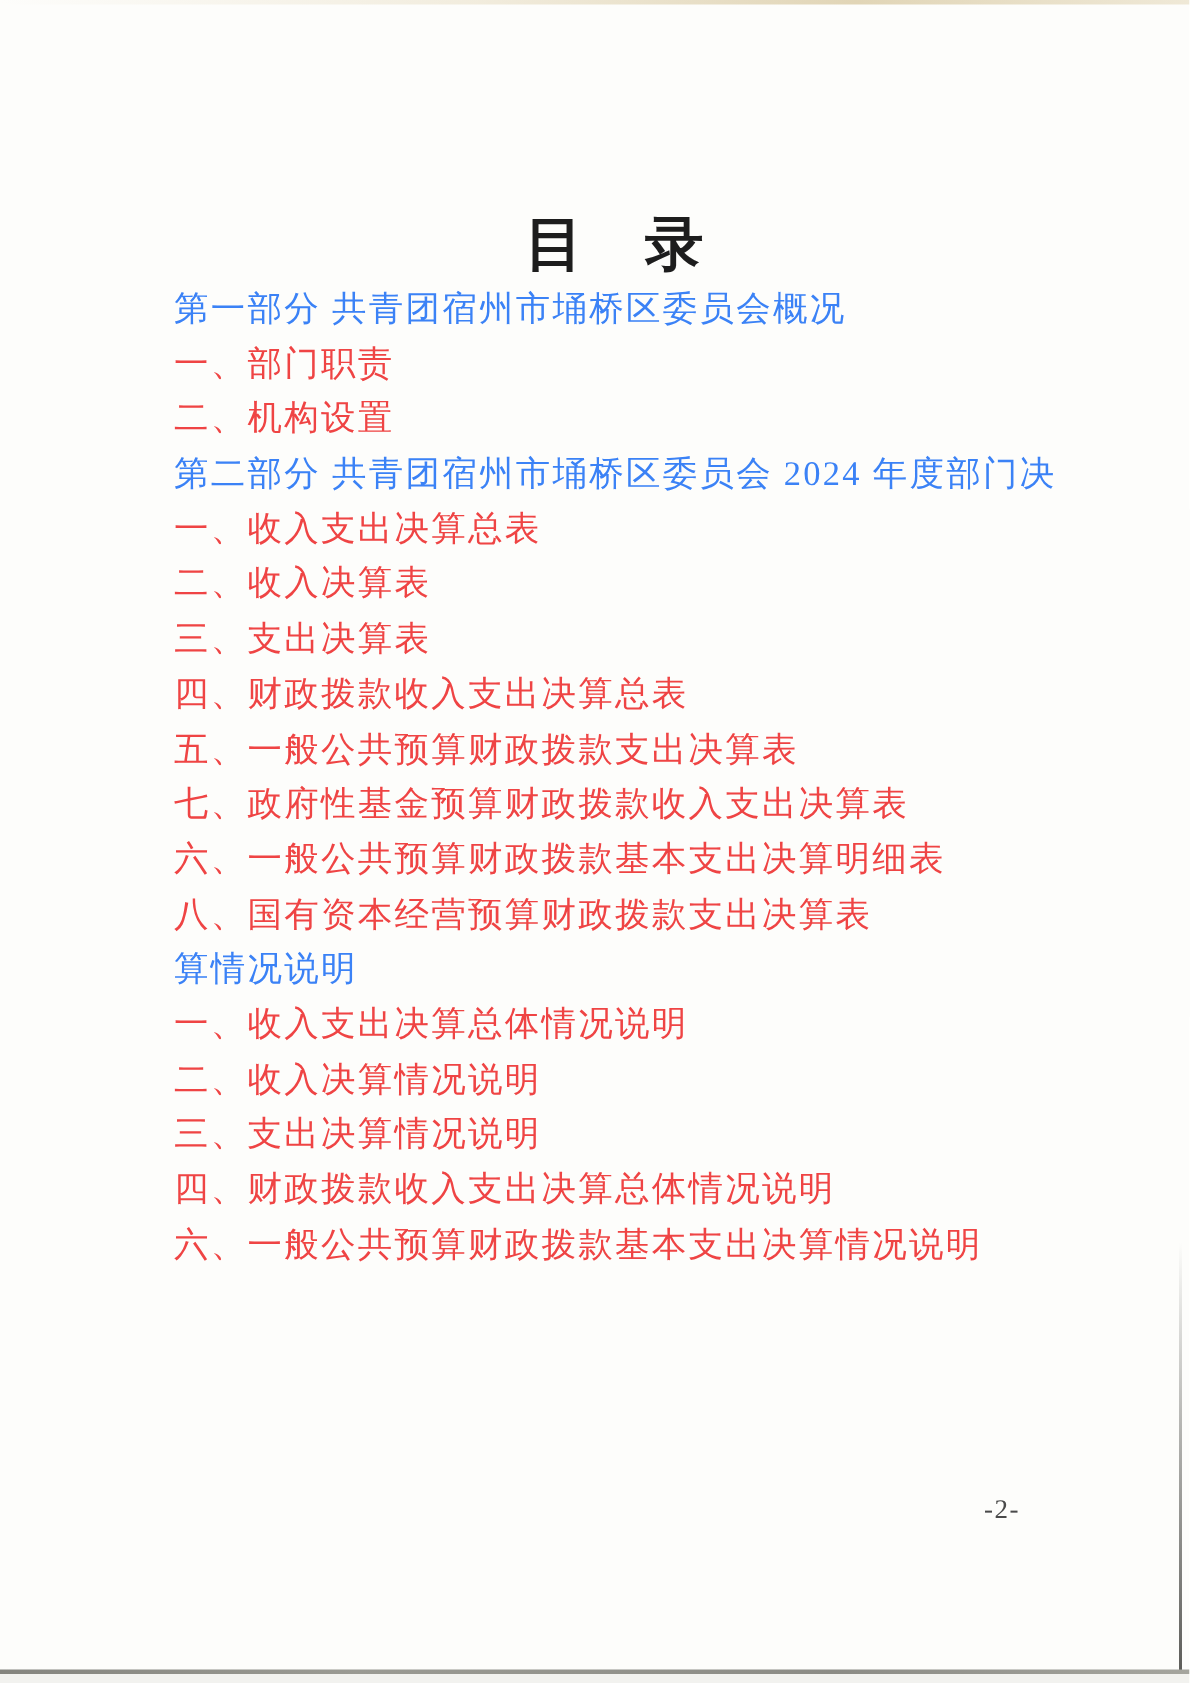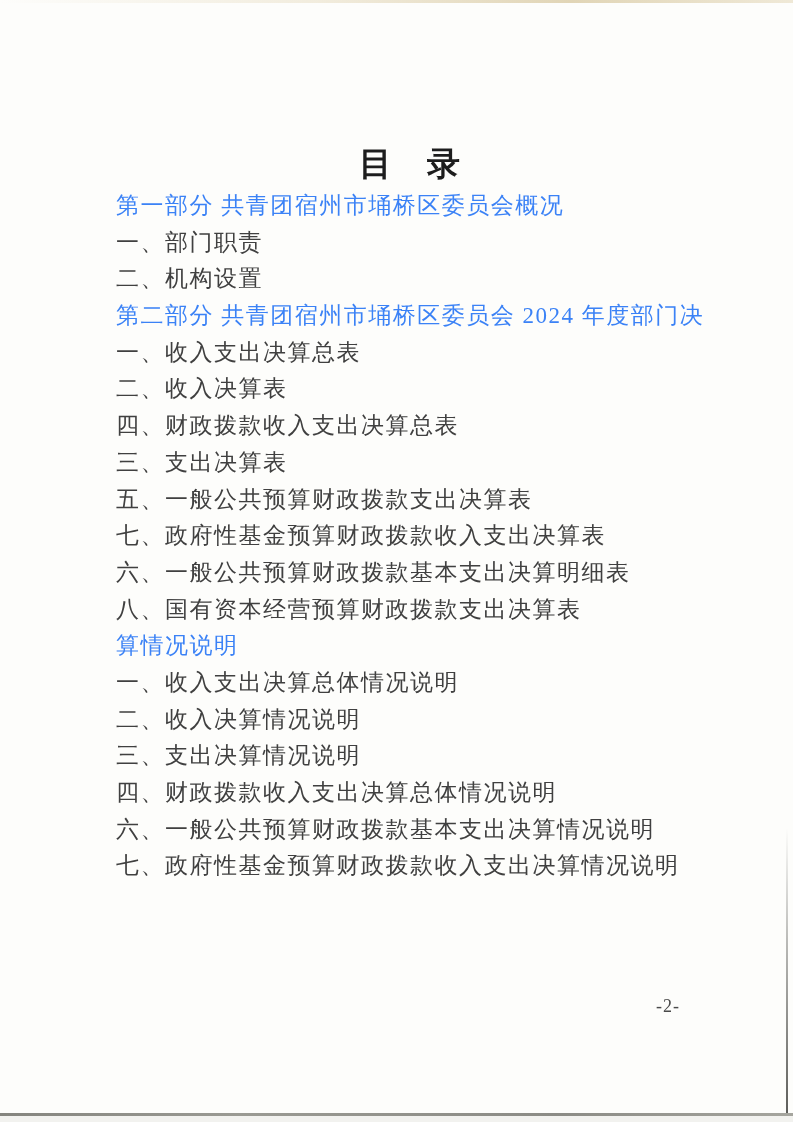--- a/index.html
+++ b/index.html
@@ -51,38 +51,38 @@
     position: absolute;
     left: 116px; top: 0;
     width: 588px;
   }
   .doc-title {
     position: absolute;
     top: 142px; left: 0;
     width: 100%;
     margin: 0;
     text-align: center;
-    font-size: 33px;
+    font-size: 39px;
     line-height: 44px;
     font-weight: bold;
     color: #1d1d1d;
     letter-spacing: 1px;
   }
   .toc {
     position: absolute;
     top: 188px; left: 0;
     width: 100%;
   }
   .toc-line {
     height: 36.7px;
     line-height: 36.7px;
     font-size: 23px;
     letter-spacing: 1.5px;
     white-space: nowrap;
-    color: #404040;
+    color: #ef4444;
   }
   .toc-line.part { color: #3b82f6; }
   .page-number {
     position: absolute;
     top: 996px;
     left: 648px;
     width: 40px;
     text-align: center;
     font-size: 18px;
     letter-spacing: 1px;
@@ -100,33 +100,32 @@
     <h1 class="doc-title">目　录</h1>
 
     <div class="toc">
 
     <div class="toc-line part">第一部分 共青团宿州市埇桥区委员会概况</div>
         <div class="toc-line item">一、部门职责</div>
         <div class="toc-line item">二、机构设置</div>
         <div class="toc-line part">第二部分 共青团宿州市埇桥区委员会 2024 年度部门决</div>
         <div class="toc-line item">一、收入支出决算总表</div>
         <div class="toc-line item">二、收入决算表</div>
+        <div class="toc-line item">三、支出决算表</div>
         <div class="toc-line item">四、财政拨款收入支出决算总表</div>
-        <div class="toc-line item">三、支出决算表</div>
         <div class="toc-line item">五、一般公共预算财政拨款支出决算表</div>
         <div class="toc-line item">七、政府性基金预算财政拨款收入支出决算表</div>
         <div class="toc-line item">六、一般公共预算财政拨款基本支出决算明细表</div>
         <div class="toc-line item">八、国有资本经营预算财政拨款支出决算表</div>
         <div class="toc-line part">算情况说明</div>
         <div class="toc-line item">一、收入支出决算总体情况说明</div>
         <div class="toc-line item">二、收入决算情况说明</div>
         <div class="toc-line item">三、支出决算情况说明</div>
         <div class="toc-line item">四、财政拨款收入支出决算总体情况说明</div>
         <div class="toc-line item">六、一般公共预算财政拨款基本支出决算情况说明</div>
-        <div class="toc-line item">七、政府性基金预算财政拨款收入支出决算情况说明</div>
       </div>
   </div>
 
   <div class="page-number">-2-</div>
 
   <div class="scan-edge-right"></div>
   <div class="scan-edge-bottom"></div>
   <div class="scan-below-bottom"></div>
 
 </div>

